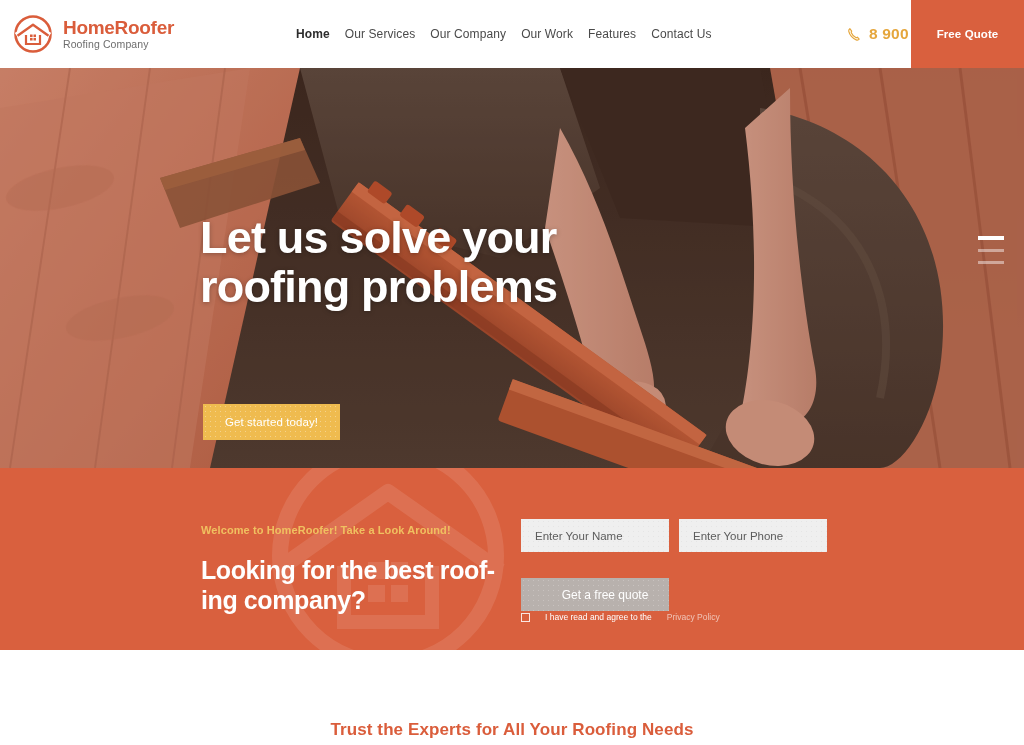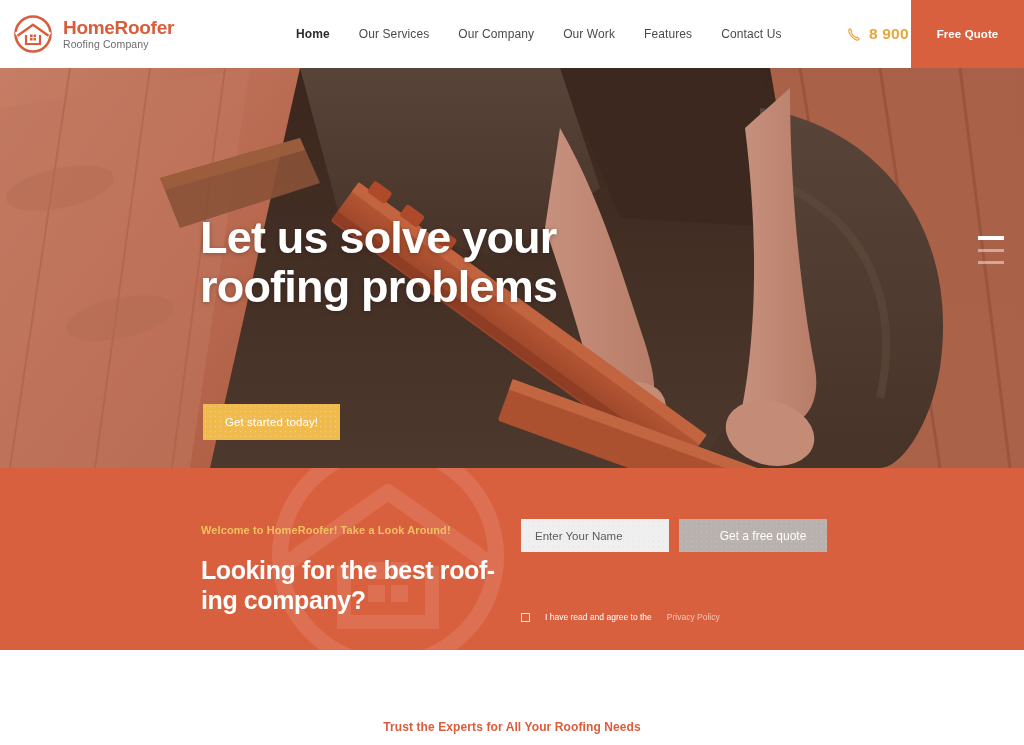--- a/index.html
+++ b/index.html
@@ -27,21 +27,21 @@
   .brand-text { margin-left: 9px; line-height: 1.05; }
   .brand-name {
     font-size: 19px; font-weight: bold; color: #DA5D3B;
     letter-spacing: -0.3px; display: block;
   }
   .brand-tag {
     font-size: 10.5px; color: #6d6d6d; display: block;
     margin-top: 2px; letter-spacing: 0.1px;
   }
 
-  .nav { display: flex; align-items: center; margin-left: 122px; gap: 29px; }
+  .nav { display: flex; align-items: center; margin-left: 122px; gap: 15px; }
   .nav-item {
     font-size: 12px; color: #4a4a4a; cursor: pointer;
     white-space: nowrap; letter-spacing: 0.1px;
   }
   .nav-item.active { color: #2c2c2c; font-weight: bold; }
 
   .phone {
     display: flex; align-items: center; gap: 7px;
     margin-left: auto; margin-right: 40px;
   }
@@ -143,21 +143,21 @@
   .cbox {
     width: 9px; height: 9px; border: 1px solid rgba(255,255,255,0.85);
     background: transparent; cursor: pointer; flex: 0 0 9px;
   }
   .consent-link { color: rgba(255,255,255,0.62); cursor: pointer; }
 
   
   .bottom { position: absolute; top: 650px; left: 0; width: 1024px; height: 95px; background: #fff; }
   .bottom-tagline {
     position: absolute; top: 70px; width: 100%; text-align: center;
-    font-size: 12px; font-weight: bold; color: #DA5D3B; letter-spacing: 0.1px;
+    font-size: 17px; font-weight: bold; color: #DA5D3B; letter-spacing: 0.1px;
   }
 </style>
 </head>
 <body>
 
 <div class="page">
 
   <div class="header">
 
     <div class="brand">
@@ -316,20 +316,21 @@
     </span>
 
     <div class="cta-left">
       <div class="cta-eyebrow">Welcome to HomeRoofer! Take a Look Around!</div>
       <div class="cta-title">Looking for the best roof-
 ing company?</div>
     </div>
 
     <div class="form-grid">
       <div class="field">Enter Your Name</div>
+      <div class="field">Enter Your Phone</div>
       <div class="quote-btn">Get a free quote</div>
     </div>
 
     <div class="consent">
       <span class="cbox"></span>
       <span>I have read and agree to the</span>
       <span class="consent-link">Privacy Policy</span>
     </div>
   </div>
 

